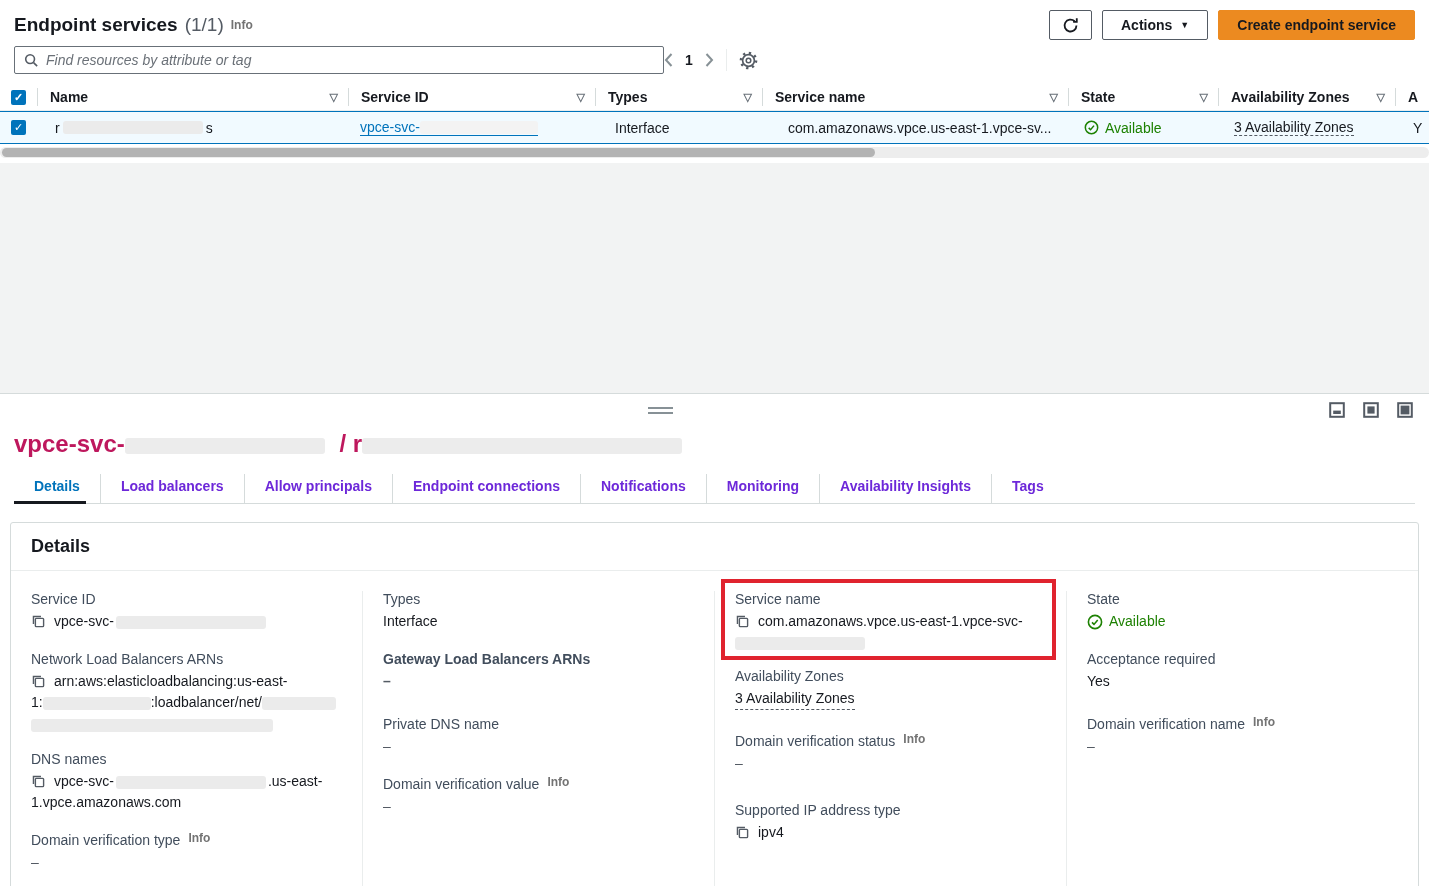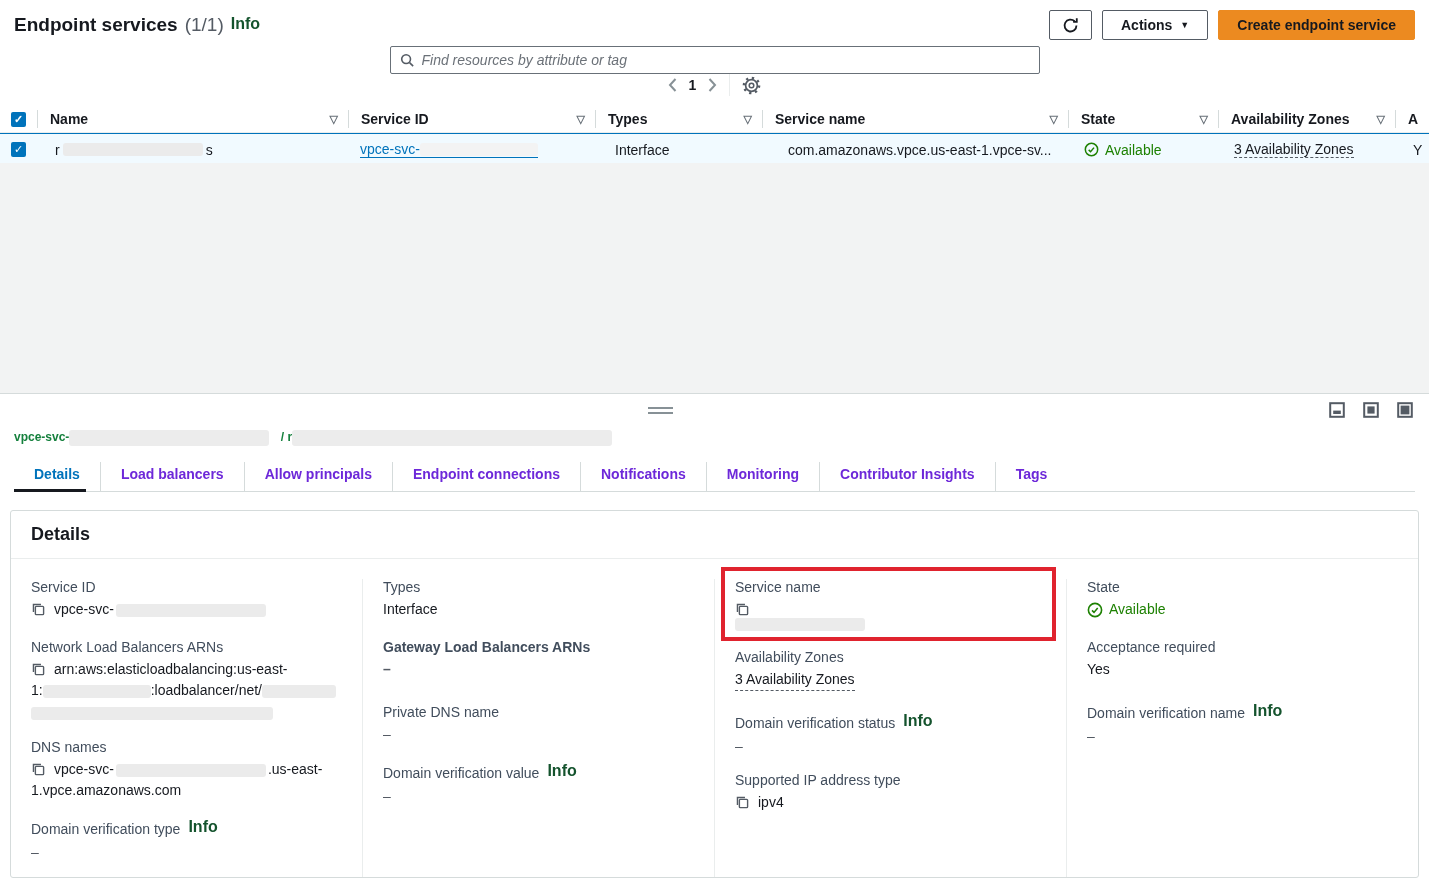--- a/index.html
+++ b/index.html
@@ -5,30 +5,30 @@
   * { box-sizing: border-box; margin: 0; padding: 0; }
   html,body { width:1429px; height:886px; overflow:hidden;
     font-family:"Liberation Sans", sans-serif; background:#fff; color:#16191f; }
 
   
   .top-section { position:absolute; top:0; left:0; width:1429px; height:163px; background:#fff; }
   .toolbar-row { display:flex; justify-content:space-between; align-items:center; padding:10px 14px 0 14px; height:40px;}
   .title-group { display:flex; align-items:baseline; gap:7px; }
   .page-title { font-size:19px; font-weight:bold; color:#16191f; }
   .page-count { font-size:19px; font-weight:normal; color:#545b64; }
-  .info-link { font-size:16px; font-weight:bold; color:#14532d; cursor:pointer; position:relative; top:-2px;}
+  .info-link { font-size:12px; font-weight:bold; color:#737373; cursor:pointer; position:relative; top:-2px;}
   .btn-group { display:flex; gap:10px; align-items:center; }
   .btn { height:30px; border:1px solid #545b64; border-radius:2px; background:#fff;
          font-size:14px; font-weight:bold; color:#16191f; padding:0 18px;
          display:flex; align-items:center; gap:8px; cursor:pointer; }
   .btn.icon-btn { padding:0 12px; }
   .btn.primary { background:#ec8a20; border-color:#ec8a20; color:#16191f; }
   .caret { font-size:9px; color:#16191f; }
 
-  .filter-row { display:flex; justify-content:space-between; align-items:center; padding:6px 14px 0 14px;flex-direction:column; }
+  .filter-row { display:flex; align-items:center; padding:6px 14px 0 14px; }
   .search-box { width:650px; height:28px; border:1px solid #687078; border-radius:2px;
                 display:flex; align-items:center; padding:0 9px; gap:7px; background:#fff;}
   .search-box input { border:none; outline:none; flex:1; font-size:14px; font-style:italic;
                 color:#16191f; font-family:"Liberation Sans", sans-serif; background:transparent;}
   .search-box input::placeholder { color:#6b7178; font-style:italic; }
   .pager { display:flex; align-items:center; gap:12px; }
   .pager .chev { color:#879196; cursor:pointer; display:flex; }
   .pager .page-num { font-size:14px; font-weight:bold; color:#16191f; }
   .pager .vsep { width:1px; height:22px; background:#eaeded; }
 
@@ -60,21 +60,21 @@
   .gray-gap { position:absolute; top:163px; left:0; width:1429px; height:230px; background:#f2f3f3; }
 
   
   .split-panel { position:absolute; top:393px; left:0; width:1429px; height:493px;
                  background:#fff; border-top:1px solid #d5dbdb; }
   .drag-handle { position:absolute; top:13px; left:648px; width:25px; cursor:row-resize; }
   .drag-handle div { height:2px; background:#879196; margin-bottom:3px; }
   .layout-toggles { position:absolute; top:8px; right:16px; display:flex; gap:18px; }
   .layout-toggles span { cursor:pointer; display:flex; }
 
-  .panel-title { padding:36px 14px 6px 14px; font-size:12px; font-weight:bold; color:#15803d; }
+  .panel-title { padding:36px 14px 6px 14px; font-size:24px; font-weight:bold; color:#be185d; }
   .panel-title .redact { height:16px; background:#ececec; }
 
   .tabs { display:flex; margin:10px 14px 0 14px; border-bottom:1px solid #d5dbdb; }
   .tab { padding:4px 20px 9px 20px; font-size:14px; font-weight:bold; color:#6d28d9;
          border-left:1px solid #d5dbdb; cursor:pointer; position:relative; white-space:nowrap;}
   .tab:first-child { border-left:none; }
   .tab.active { color:#0073bb; }
   .tab.active::after { content:""; position:absolute; left:0; right:14px; bottom:-1px; height:3px; background:#16191f; }
 
   
@@ -272,21 +272,21 @@
     <span>r</span><span class="redact" style="width:320px;"></span>
   </div>
 
   <div class="tabs">
     <div class="tab active"><span>Details</span></div>
     <div class="tab"><span>Load balancers</span></div>
     <div class="tab"><span>Allow principals</span></div>
     <div class="tab"><span>Endpoint connections</span></div>
     <div class="tab"><span>Notifications</span></div>
     <div class="tab"><span>Monitoring</span></div>
-    <div class="tab"><span>Contributor Insights</span></div>
+    <div class="tab"><span>Availability Insights</span></div>
     <div class="tab"><span>Tags</span></div>
   </div>
 
   <div class="card">
     <div class="card-header">Details</div>
     <div class="card-body">
 
       <div class="col">
         <div class="field">
           <div class="field-label">
@@ -391,35 +391,36 @@
             <div class="field-label">
                 <span>Service name</span>
               </div>
             <div class="field-value">
               <span class="copy-btn">
                 <svg width="14" height="14" viewBox="0 0 16 16">
                     <rect x="5" y="5" width="9.4" height="9.4" rx="1" fill="none" stroke="#545b64" stroke-width="1.6"></rect>
                     <path d="M11.4 2.8H2.8v8.6" fill="none" stroke="#545b64" stroke-width="1.6"></path>
                   </svg>
               </span>
+              <span class="wrap-val">com.amazonaws.vpce.us-east-1.vpce-svc-</span>
             </div>
             <div><span class="redact" style="width:130px; margin-top:4px;"></span></div>
           </div>
         </div>
 
         <div class="field" style="margin-bottom:23px;">
           <div class="field-label">
               <span>Availability Zones</span>
             </div>
           <div class="field-value">
               <span class="az-link">3 Availability Zones</span>
             </div>
         </div>
 
-        <div class="field" style="margin-bottom:15px;">
+        <div class="field" style="margin-bottom:28px;">
           <div class="field-label">
             <span>Domain verification status</span>
             <span class="info-link">Info</span>
           </div>
           <div class="field-value empty">
               <span>–</span>
             </div>
         </div>
 
         <div class="field">

